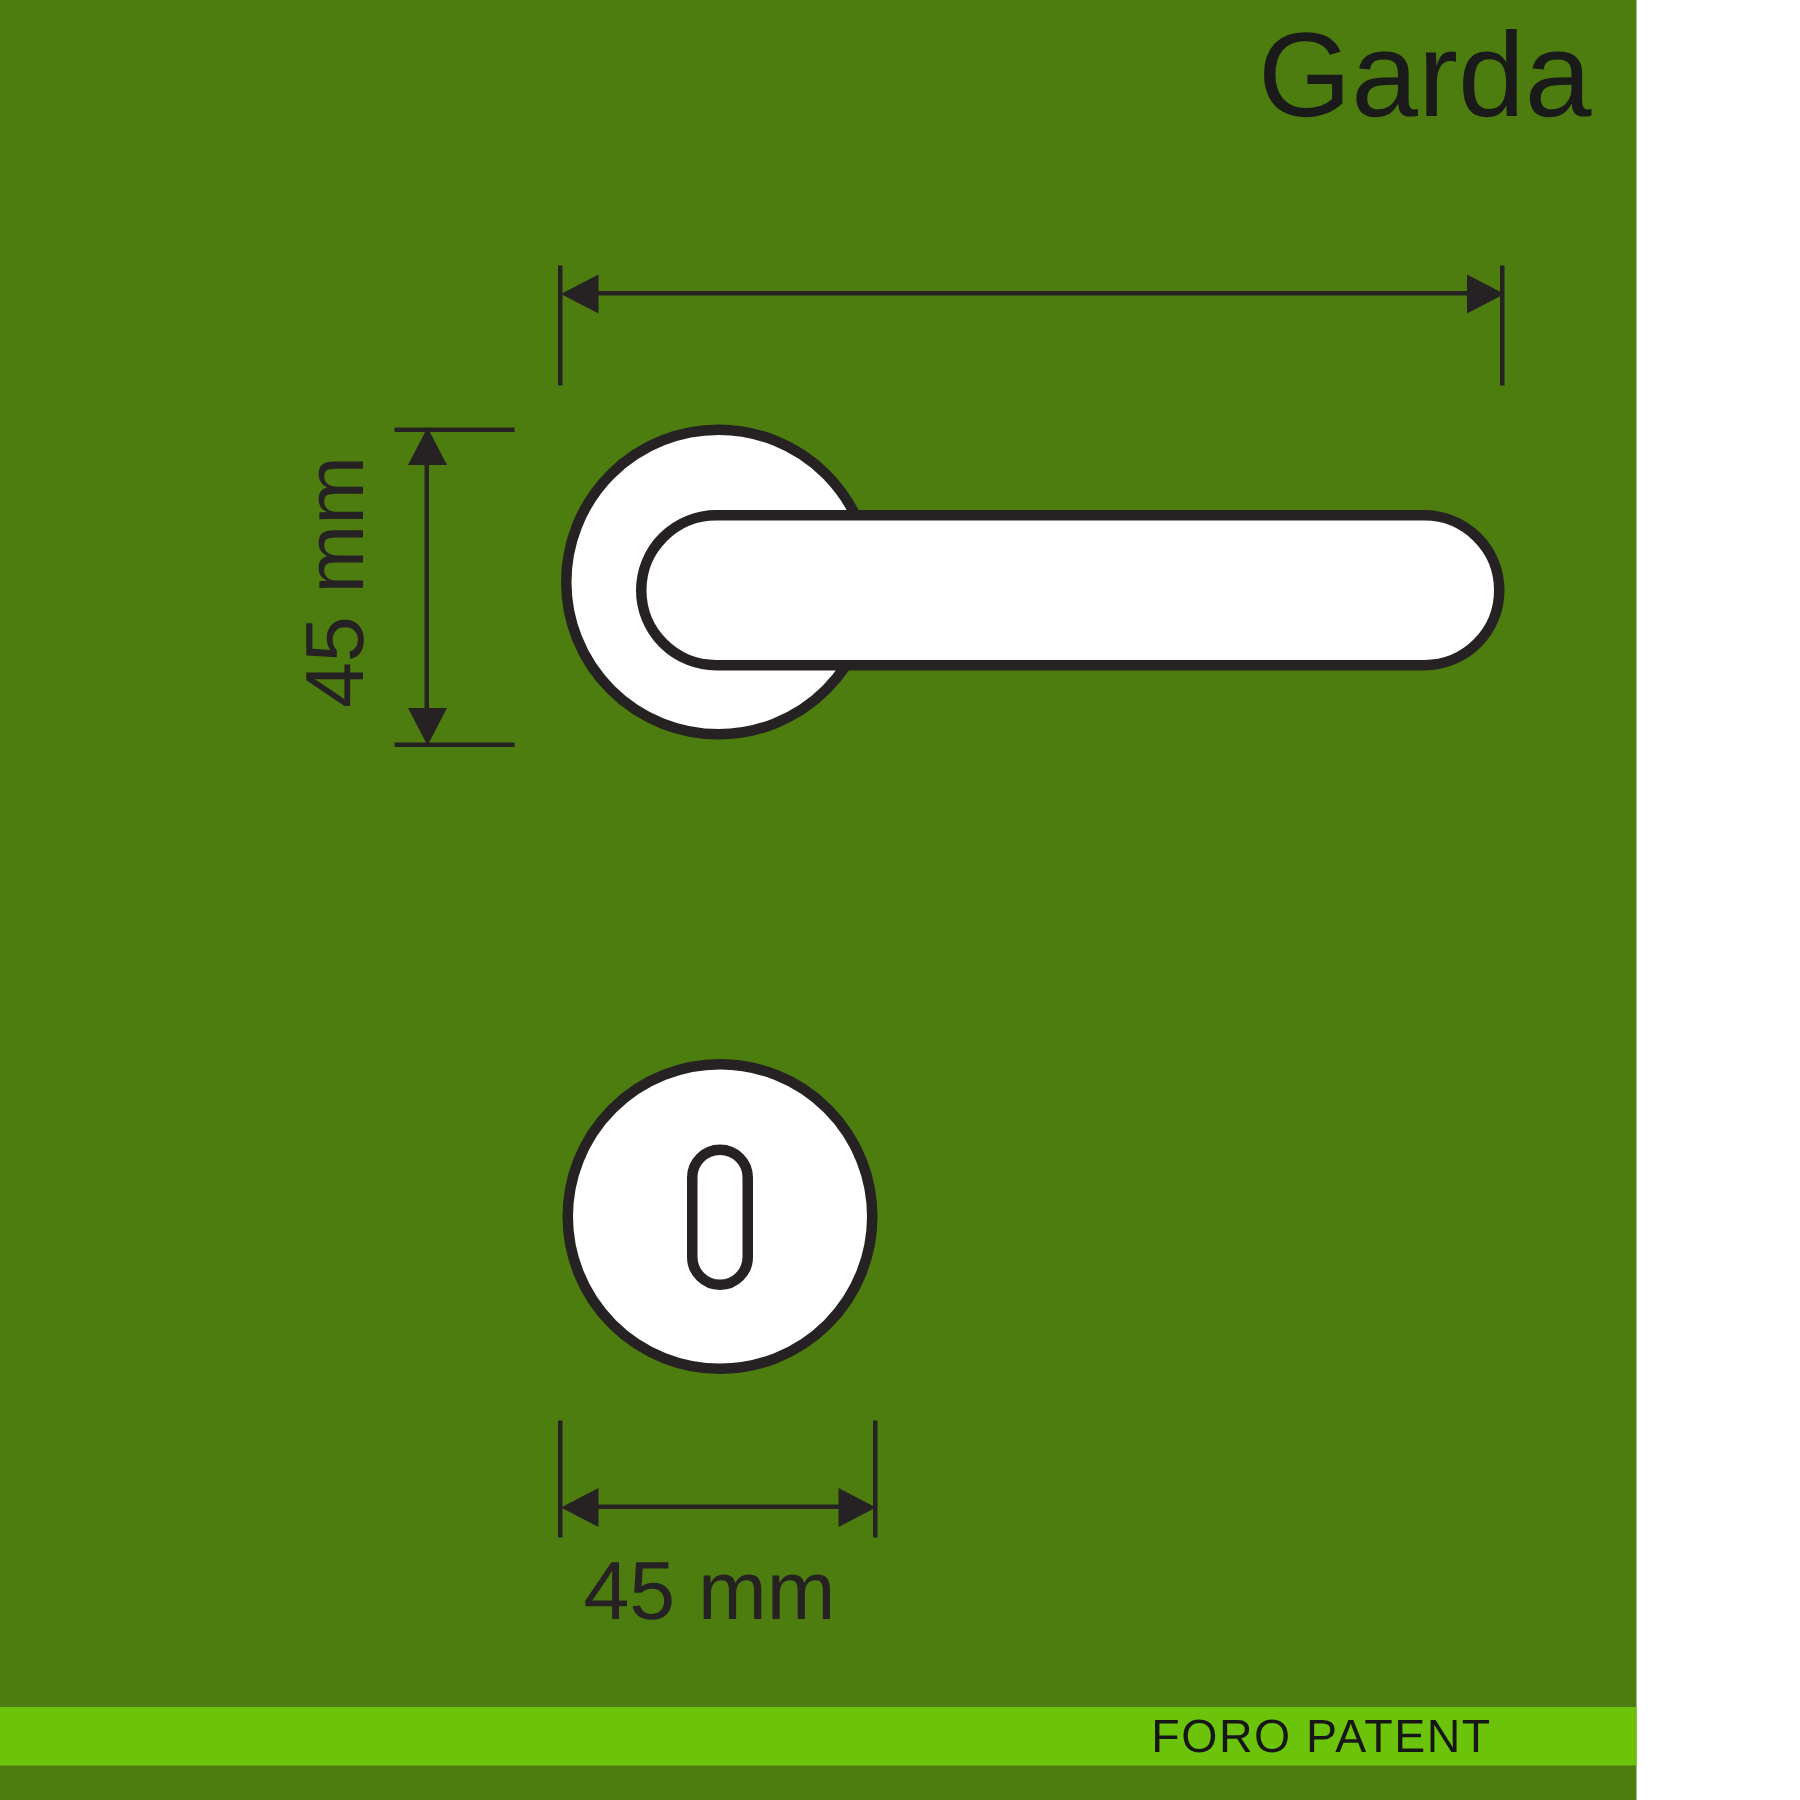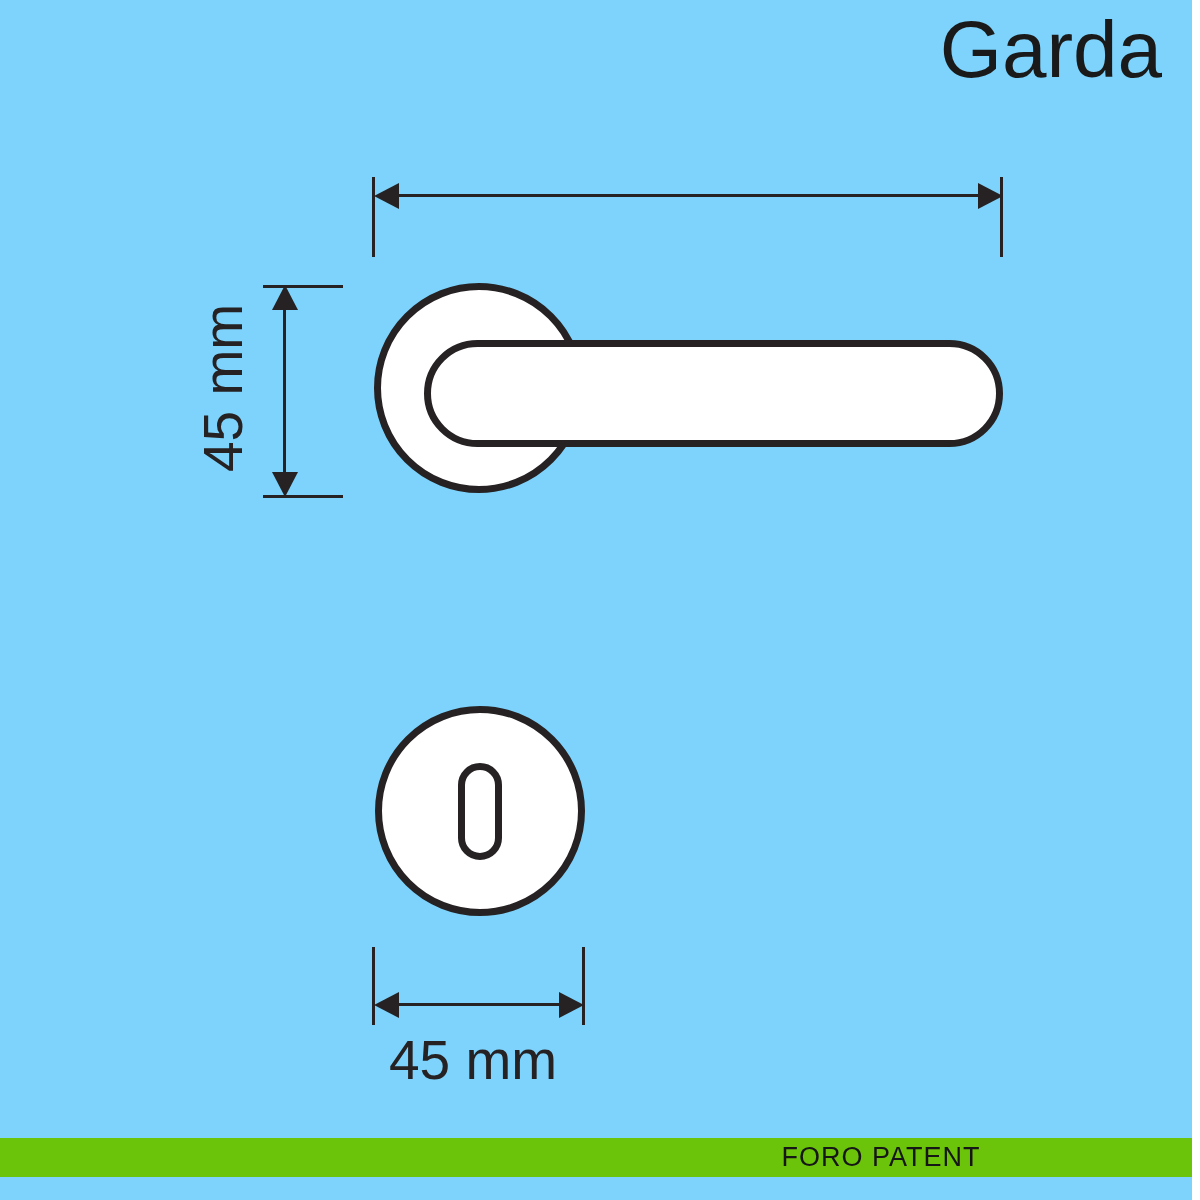--- a/index.html
+++ b/index.html
@@ -1,18 +1,18 @@
 <!DOCTYPE html>
 <html><head>
 <meta charset="utf-8">
 <style>
   html,body { margin:0; padding:0; background:#ffffff; }
   .canvas {
-    position:relative; width:1192px; height:1200px;
-    background:#7dd3fc; overflow:hidden;
+    position:relative; width:1091px; height:1200px;
+    background:#4d7c0f; overflow:hidden;
     font-family:"Liberation Sans", sans-serif; color:#231f20;
   }
 
   
   .title {
     position:absolute; right:30px; top:6px;
     font-size:80px; line-height:1.1; color:#1a1a1a;
   }
   .dim-label {
     position:absolute; font-size:55px; line-height:1.1; color:#262223;
@@ -51,21 +51,21 @@
   .ah.up    { top:0;    left:0; border-left:13px solid transparent; border-right:13px solid transparent; border-bottom:25px solid #262223; }
   .ah.down  { bottom:0; left:0; border-left:13px solid transparent; border-right:13px solid transparent; border-top:25px solid #262223; }
 
   
   .footer-bar {
     position:absolute; left:0; top:1138px; width:1200px; height:39px;
     background:#6cc40a;
   }
   .footer-text {
     position:absolute; left:881px; top:0; transform:translateX(-50%);
-    line-height:39px; font-size:27px; letter-spacing:1px; color:#161616;
+    line-height:39px; font-size:31px; letter-spacing:1px; color:#161616;
     white-space:nowrap;
   }
 </style>
 </head>
 <body>
 
 <div class="canvas">
 
   <div class="title">Garda</div>
 

